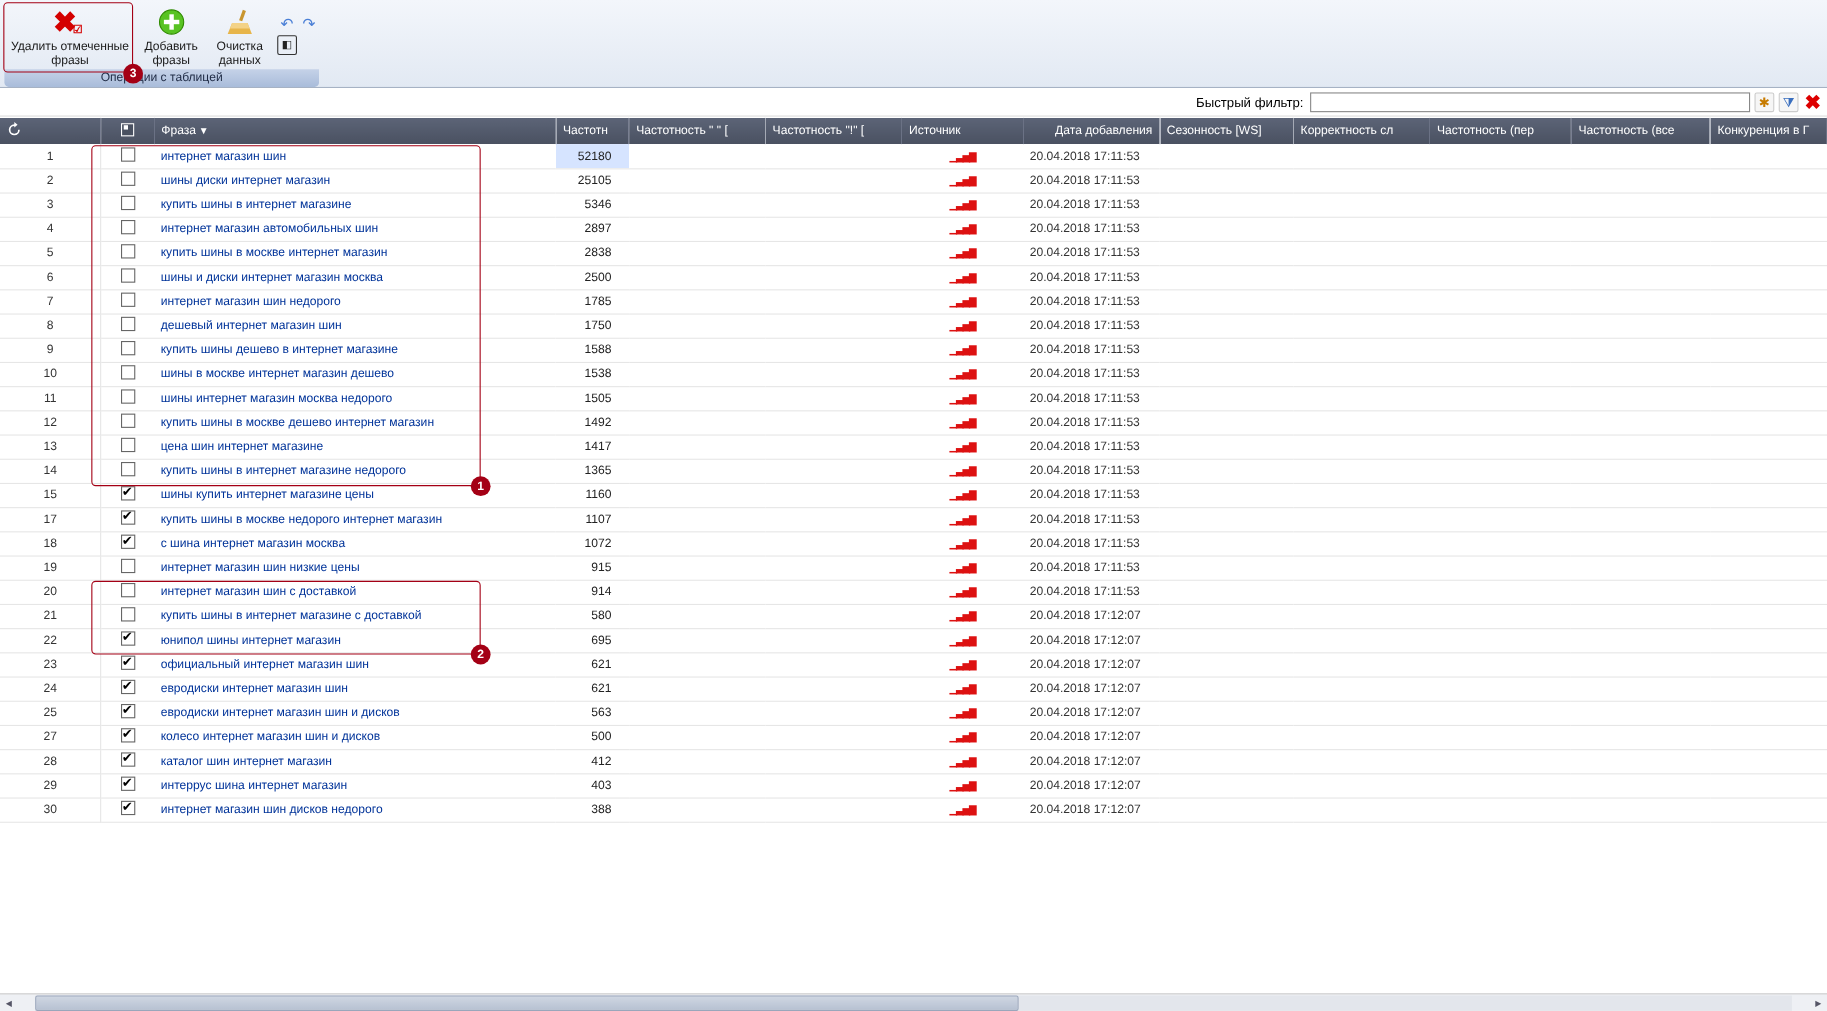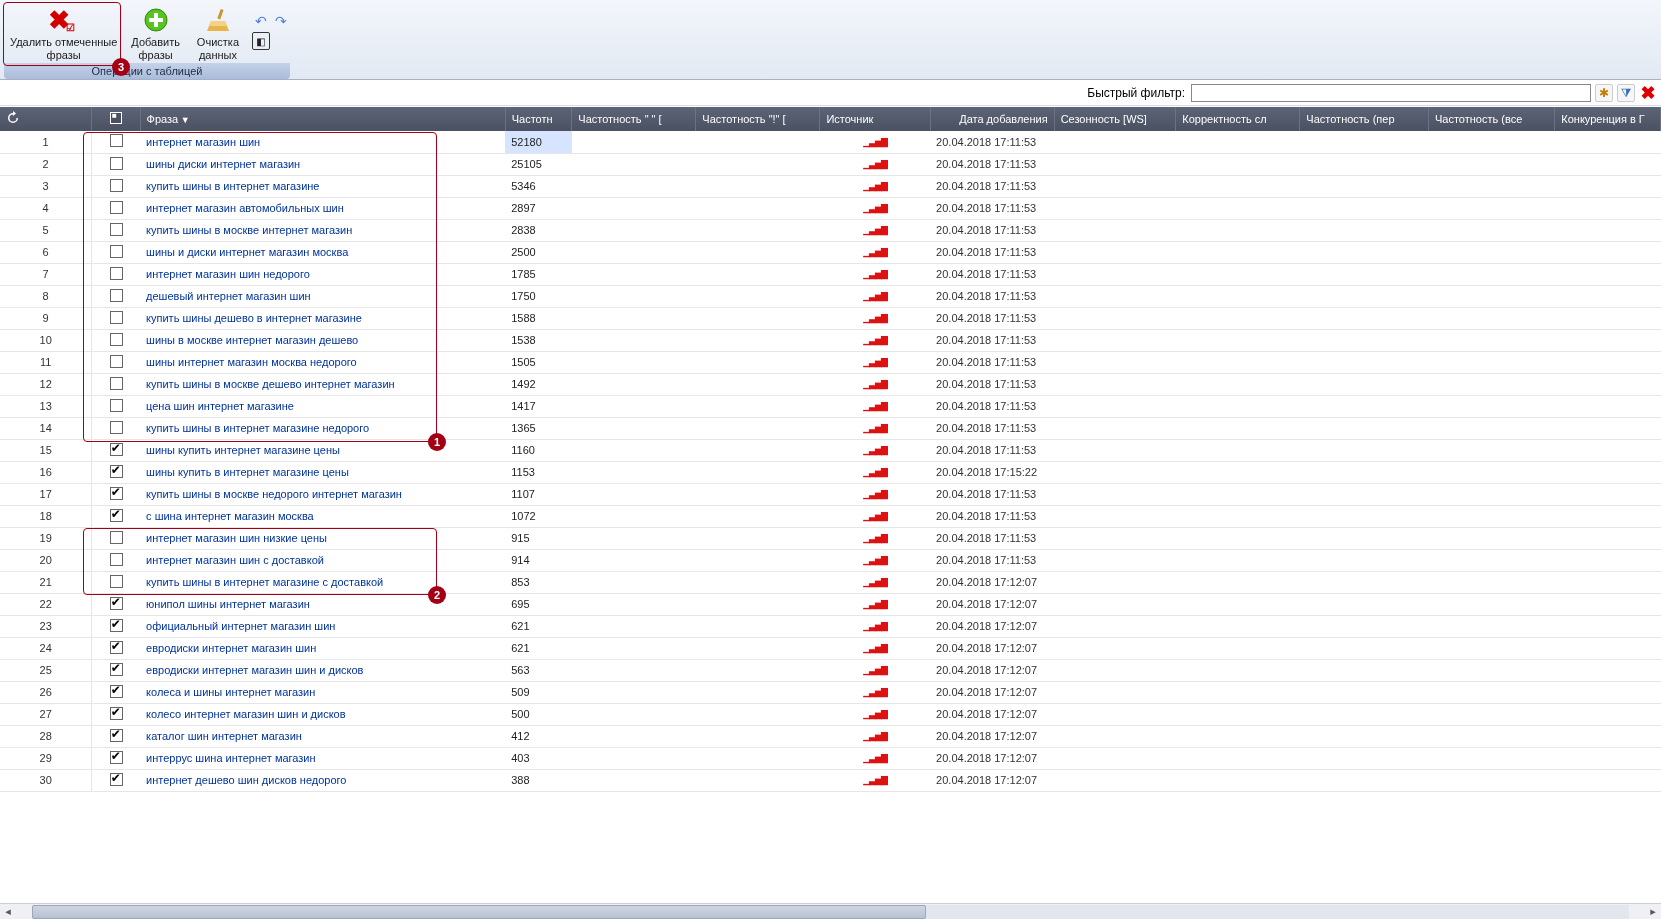--- a/index.html
+++ b/index.html
@@ -27,21 +27,21 @@
   table.grid { border-collapse:collapse; table-layout:fixed; width:100%; }
   table.grid th { background:linear-gradient(#5c6477,#4a5161); color:#fff; font-weight:normal; font-size:11px; height:24px; border-right:1px solid #6b7285; text-align:left; padding:0 6px; position:sticky; top:0; white-space:nowrap; overflow:hidden;}
   col.cw-rownum{width:80px;} col.cw-chk{width:42px;} col.cw-phrase{width:318px;} col.cw-freq{width:58px;}
   col.cw-f2{width:108px;} col.cw-f3{width:108px;} col.cw-src{width:96px;} col.cw-date{width:108px;}
   col.cw-szn{width:106px;} col.cw-kor{width:108px;} col.cw-fp{width:112px;} col.cw-fa{width:110px;} col.cw-comp{width:92px;}
   table.grid th.sortcol::after{content:" ▼"; font-size:9px; color:#fff;}
   .rowcell, .cell { height:22px; border-bottom:1px solid #e6e6e6; padding:0 6px; font-size:11px; white-space:nowrap; overflow:hidden;}
   .rowcell { text-align:center; background:#fff; color:#333; border-right:1px solid #e6e6e6;}
   .cell-chk { text-align:center;}
   .cell-phrase { color:#003399;}
-  .cell-freq { text-align:left; padding-right:16px;}
+  .cell-freq { text-align:right; padding-right:16px;}
   .cell-date { color:#333;}
   .cell-src { text-align:center; color:#d11; font-size:9px; letter-spacing:-1px;}
   
   .sel { background:#d6e4ff;}
   
   th .hdr-chk { width:12px; height:12px; display:inline-block; border:1px solid #fff; background:#4a5161; position:relative;}
   th .hdr-chk::after{content:"■"; font-size:8px; color:#fff; position:absolute; top:-2px; left:1px;}
   th.refresh-cell{text-align:center;}
   .refresh-ico{display:inline-block;width:14px;height:14px;}
   
@@ -369,35 +369,20 @@
           <td class="cell"></td>
           <td class="cell cell-src"><span>▁▃▅▇</span></td>
           <td class="cell cell-date">20.04.2018 17:11:53</td>
           <td class="cell"></td>
           <td class="cell"></td>
           <td class="cell"></td>
           <td class="cell"></td>
           <td class="cell"></td>
         </tr>
         <tr>
-          <td class="rowcell">16</td>
-          <td class="cell cell-chk"><span class="cb checked"></span></td>
-          <td class="cell cell-phrase">шины купить в интернет магазине цены</td>
-          <td class="cell cell-freq">1153</td>
-          <td class="cell"></td>
-          <td class="cell"></td>
-          <td class="cell cell-src"><span>▁▃▅▇</span></td>
-          <td class="cell cell-date">20.04.2018 17:15:22</td>
-          <td class="cell"></td>
-          <td class="cell"></td>
-          <td class="cell"></td>
-          <td class="cell"></td>
-          <td class="cell"></td>
-        </tr>
-        <tr>
           <td class="rowcell">17</td>
           <td class="cell cell-chk"><span class="cb checked"></span></td>
           <td class="cell cell-phrase">купить шины в москве недорого интернет магазин</td>
           <td class="cell cell-freq">1107</td>
           <td class="cell"></td>
           <td class="cell"></td>
           <td class="cell cell-src"><span>▁▃▅▇</span></td>
           <td class="cell cell-date">20.04.2018 17:11:53</td>
           <td class="cell"></td>
           <td class="cell"></td>
@@ -447,21 +432,21 @@
           <td class="cell"></td>
           <td class="cell"></td>
           <td class="cell"></td>
           <td class="cell"></td>
           <td class="cell"></td>
         </tr>
         <tr>
           <td class="rowcell">21</td>
           <td class="cell cell-chk"><span class="cb"></span></td>
           <td class="cell cell-phrase">купить шины в интернет магазине с доставкой</td>
-          <td class="cell cell-freq">853</td>
+          <td class="cell cell-freq">580</td>
           <td class="cell"></td>
           <td class="cell"></td>
           <td class="cell cell-src"><span>▁▃▅▇</span></td>
           <td class="cell cell-date">20.04.2018 17:12:07</td>
           <td class="cell"></td>
           <td class="cell"></td>
           <td class="cell"></td>
           <td class="cell"></td>
           <td class="cell"></td>
         </tr>
@@ -519,35 +504,20 @@
           <td class="cell"></td>
           <td class="cell cell-src"><span>▁▃▅▇</span></td>
           <td class="cell cell-date">20.04.2018 17:12:07</td>
           <td class="cell"></td>
           <td class="cell"></td>
           <td class="cell"></td>
           <td class="cell"></td>
           <td class="cell"></td>
         </tr>
         <tr>
-          <td class="rowcell">26</td>
-          <td class="cell cell-chk"><span class="cb checked"></span></td>
-          <td class="cell cell-phrase">колеса и шины интернет магазин</td>
-          <td class="cell cell-freq">509</td>
-          <td class="cell"></td>
-          <td class="cell"></td>
-          <td class="cell cell-src"><span>▁▃▅▇</span></td>
-          <td class="cell cell-date">20.04.2018 17:12:07</td>
-          <td class="cell"></td>
-          <td class="cell"></td>
-          <td class="cell"></td>
-          <td class="cell"></td>
-          <td class="cell"></td>
-        </tr>
-        <tr>
           <td class="rowcell">27</td>
           <td class="cell cell-chk"><span class="cb checked"></span></td>
           <td class="cell cell-phrase">колесо интернет магазин шин и дисков</td>
           <td class="cell cell-freq">500</td>
           <td class="cell"></td>
           <td class="cell"></td>
           <td class="cell cell-src"><span>▁▃▅▇</span></td>
           <td class="cell cell-date">20.04.2018 17:12:07</td>
           <td class="cell"></td>
           <td class="cell"></td>
@@ -581,21 +551,21 @@
           <td class="cell cell-date">20.04.2018 17:12:07</td>
           <td class="cell"></td>
           <td class="cell"></td>
           <td class="cell"></td>
           <td class="cell"></td>
           <td class="cell"></td>
         </tr>
         <tr>
           <td class="rowcell">30</td>
           <td class="cell cell-chk"><span class="cb checked"></span></td>
-          <td class="cell cell-phrase">интернет дешево шин дисков недорого</td>
+          <td class="cell cell-phrase">интернет магазин шин дисков недорого</td>
           <td class="cell cell-freq">388</td>
           <td class="cell"></td>
           <td class="cell"></td>
           <td class="cell cell-src"><span>▁▃▅▇</span></td>
           <td class="cell cell-date">20.04.2018 17:12:07</td>
           <td class="cell"></td>
           <td class="cell"></td>
           <td class="cell"></td>
           <td class="cell"></td>
           <td class="cell"></td>

